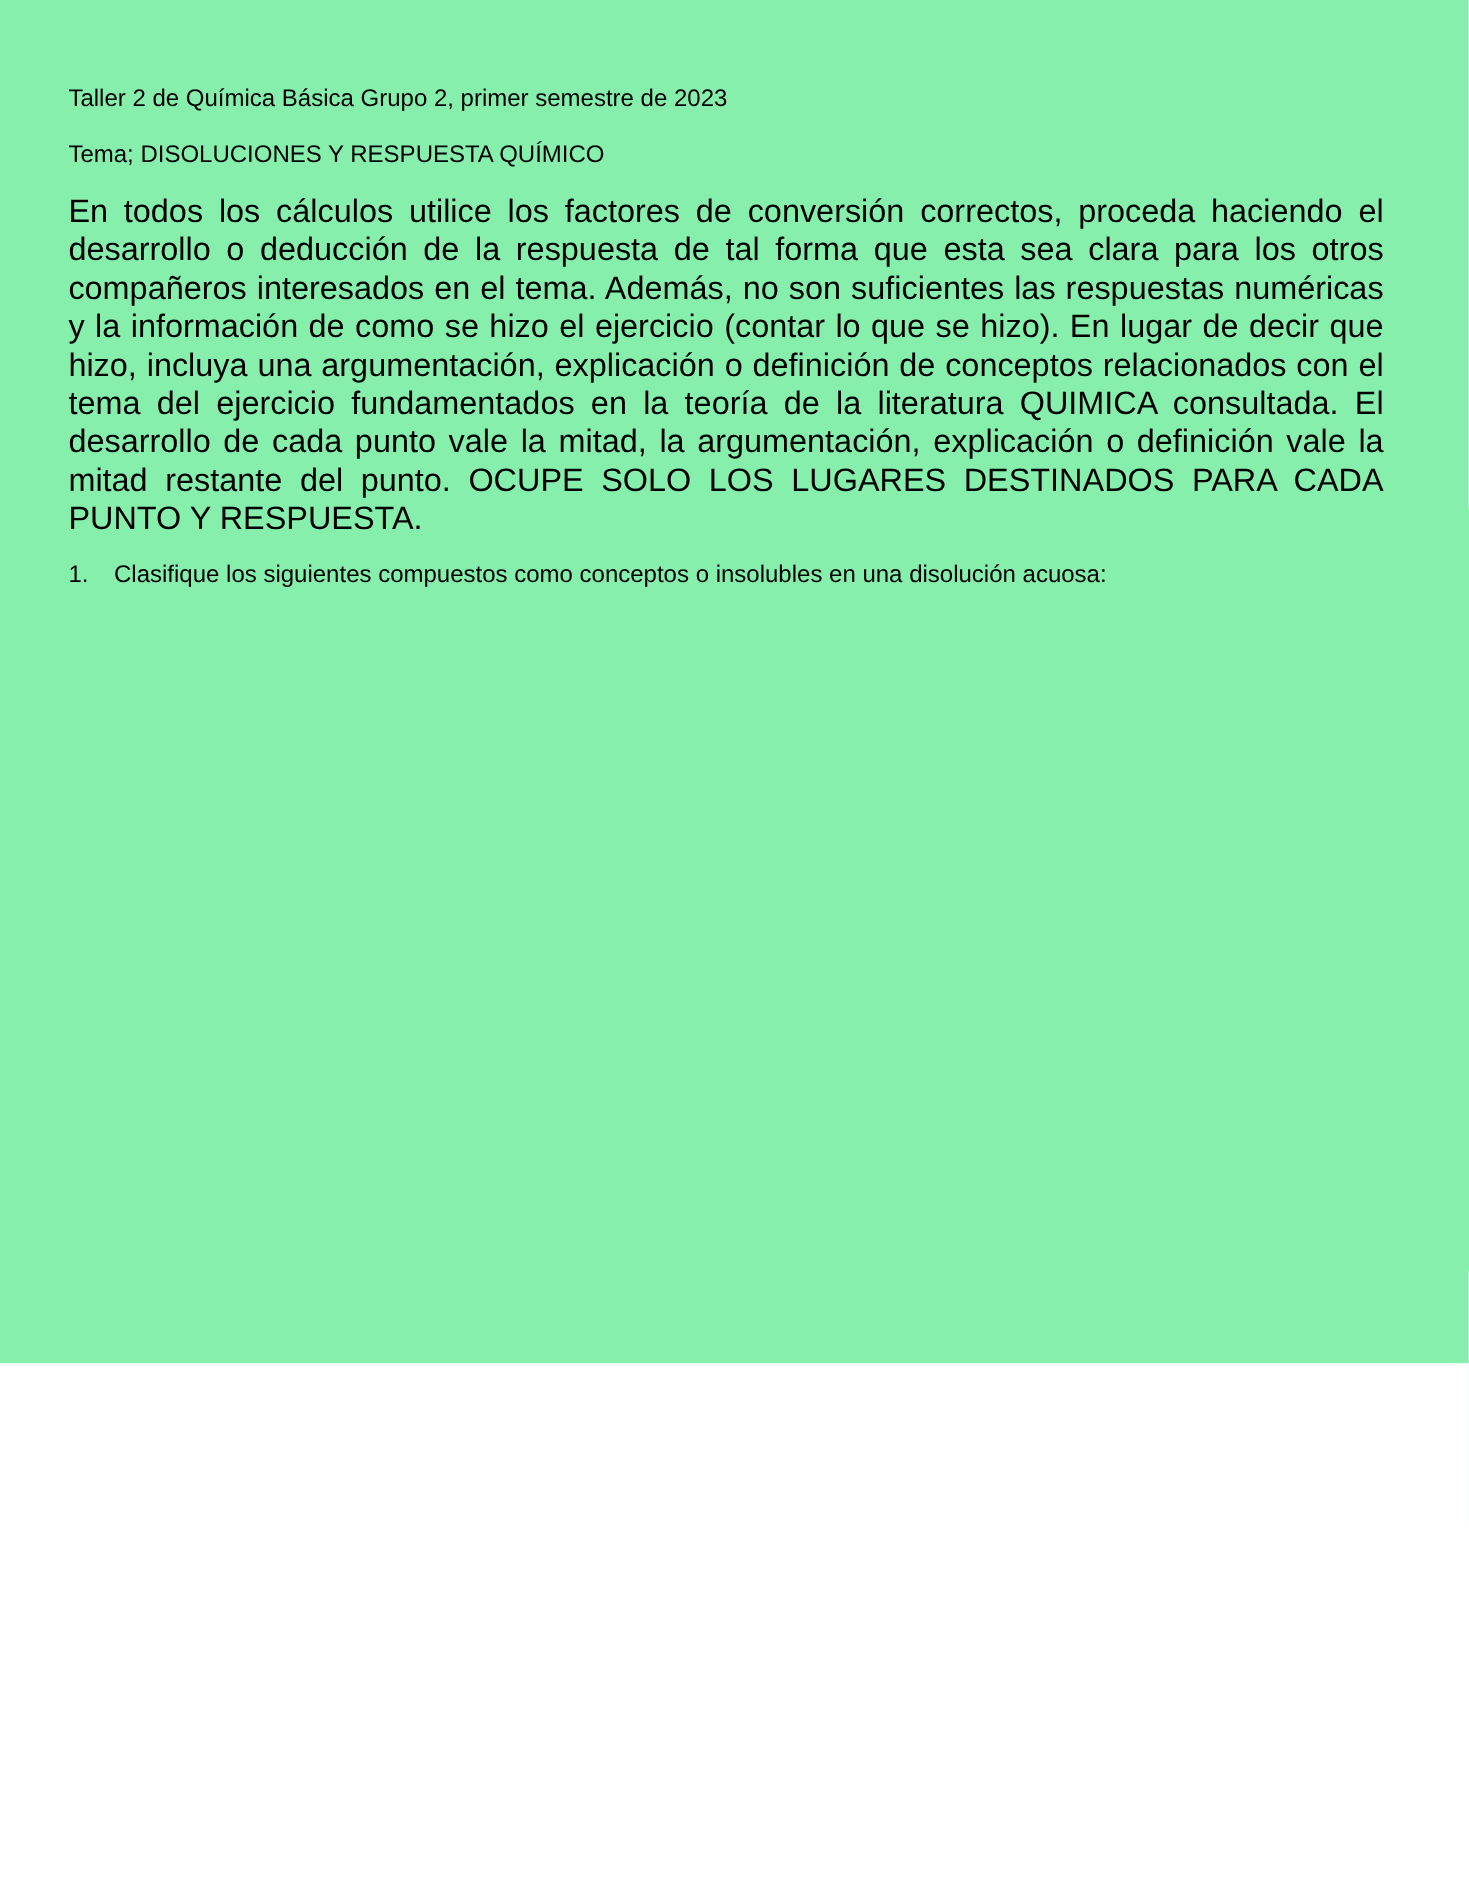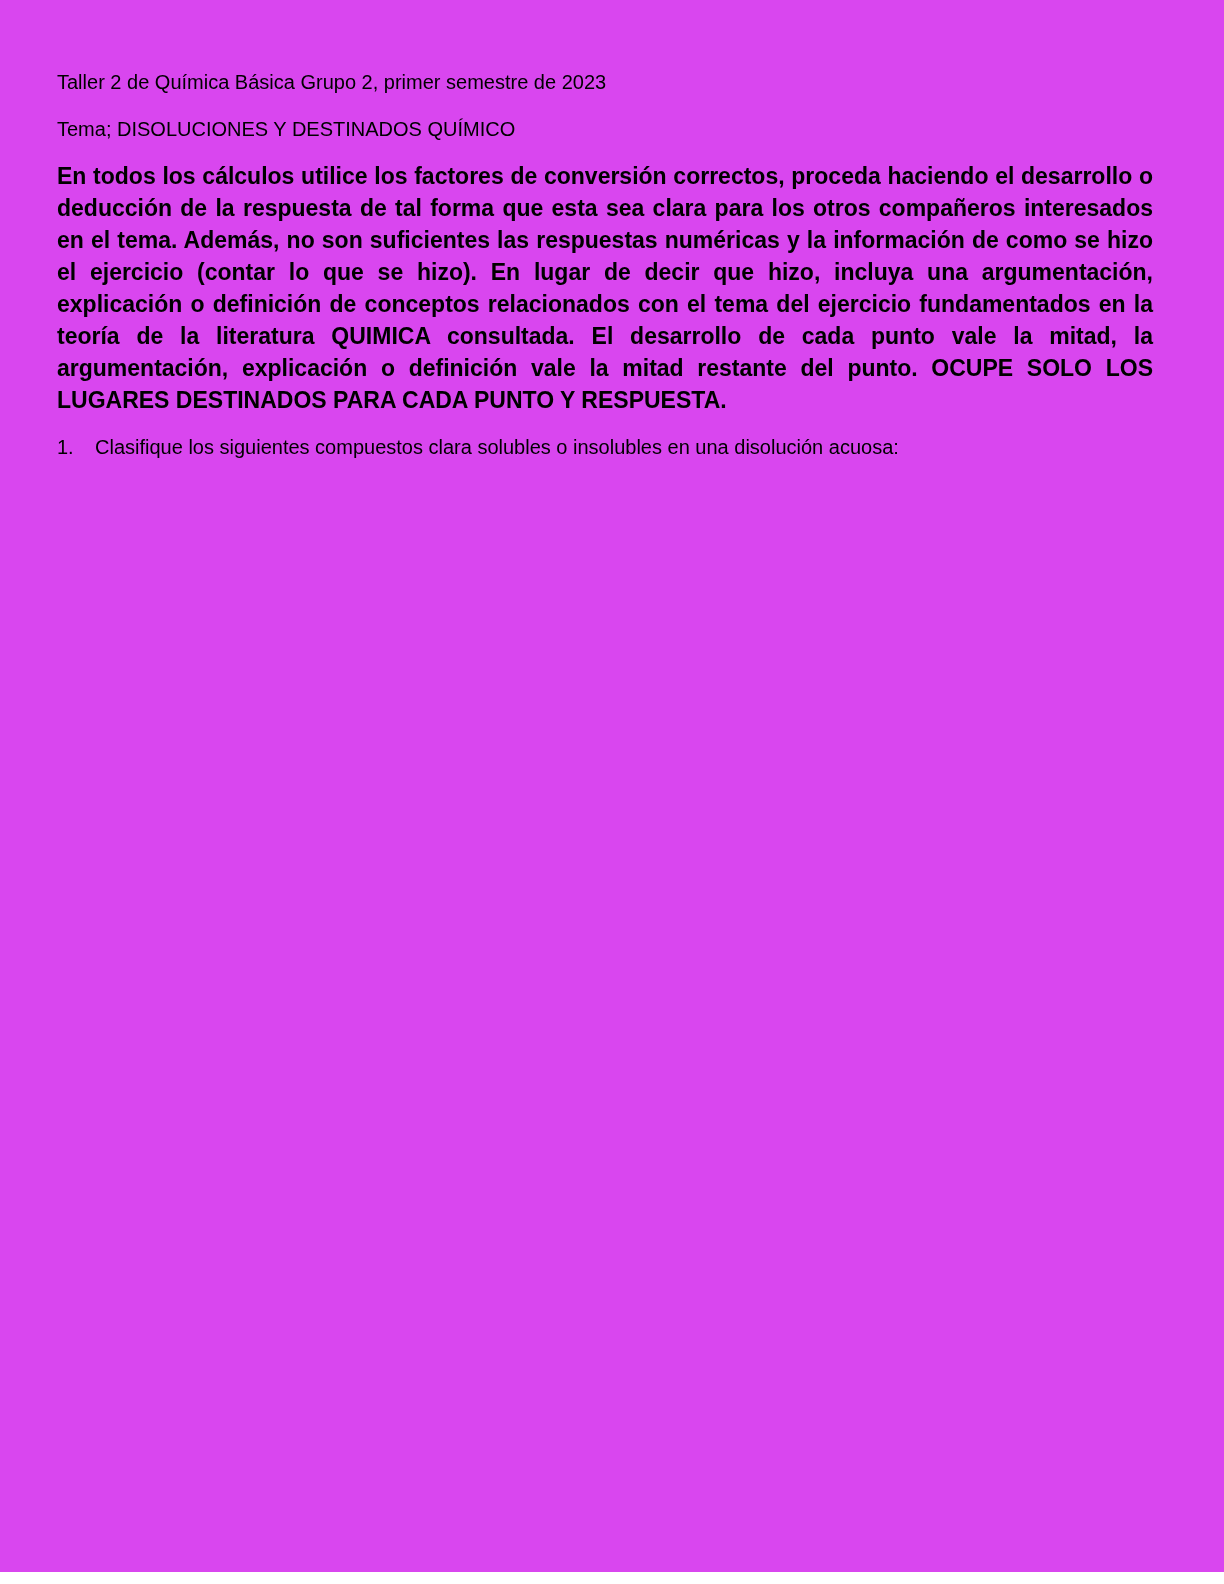--- a/index.html
+++ b/index.html
@@ -11,37 +11,36 @@
   body {
     width: 1224px;
     height: 1584px;
     overflow: hidden;
     font-family: "Liberation Sans", "DejaVu Sans", sans-serif;
     color: #000000;
   }
   .page {
     box-sizing: border-box;
     width: 1224px;
-    height: 1572px;
+    height: 1136px;
     padding: 66px 71px 0 57px;
-    background: #d946ef;
+    background: #86efac;
   }
   .doc-line {
     margin: 0 0 15px 0;
     font-size: 20px;
     line-height: 32px;
     white-space: pre-wrap;
   }
   .instructions {
     margin: 0 0 15px 0;
-    font-size: 23px;
+    font-size: 27px;
     line-height: 32px;
     text-align: justify;
     text-justify: inter-word;
-    font-weight: bold;
   }
   .question {
     margin: 0;
     font-size: 20px;
     line-height: 32px;
   }
   .q-first-line {
     display: flex;
     align-items: baseline;
   }
@@ -62,24 +61,24 @@
     line-height: 0;
   }
 </style>
 </head>
 <body>
 
 <div class="page">
 
   <p class="doc-line">Taller 2 de Química Básica Grupo 2, primer semestre de 2023</p>
 
-  <p class="doc-line">Tema; DISOLUCIONES Y DESTINADOS QUÍMICO</p>
+  <p class="doc-line">Tema; DISOLUCIONES Y RESPUESTA QUÍMICO</p>
 
   <p class="instructions">En todos los cálculos utilice los factores de conversión correctos, proceda haciendo el desarrollo o deducción de la respuesta de tal forma que esta sea clara para los otros compañeros interesados en el tema. Además, no son suficientes las respuestas numéricas y la información de como se hizo el ejercicio (contar lo que se hizo). En lugar de decir que hizo, incluya una argumentación, explicación o definición de conceptos relacionados con el tema del ejercicio fundamentados en la teoría de la literatura QUIMICA consultada. El desarrollo de cada punto vale la mitad, la argumentación, explicación o definición vale la mitad restante del punto. OCUPE SOLO LOS LUGARES DESTINADOS PARA CADA PUNTO Y RESPUESTA.</p>
 
   <div class="question">
     <div class="q-first-line">
       <span class="q-number">1.</span>
-      <span class="q-text">Clasifique los siguientes compuestos clara solubles o insolubles en una disolución acuosa:</span>
+      <span class="q-text">Clasifique los siguientes compuestos como conceptos o insolubles en una disolución acuosa:</span>
     </div>
   </div>
 
 </div>
 
 </body></html>

